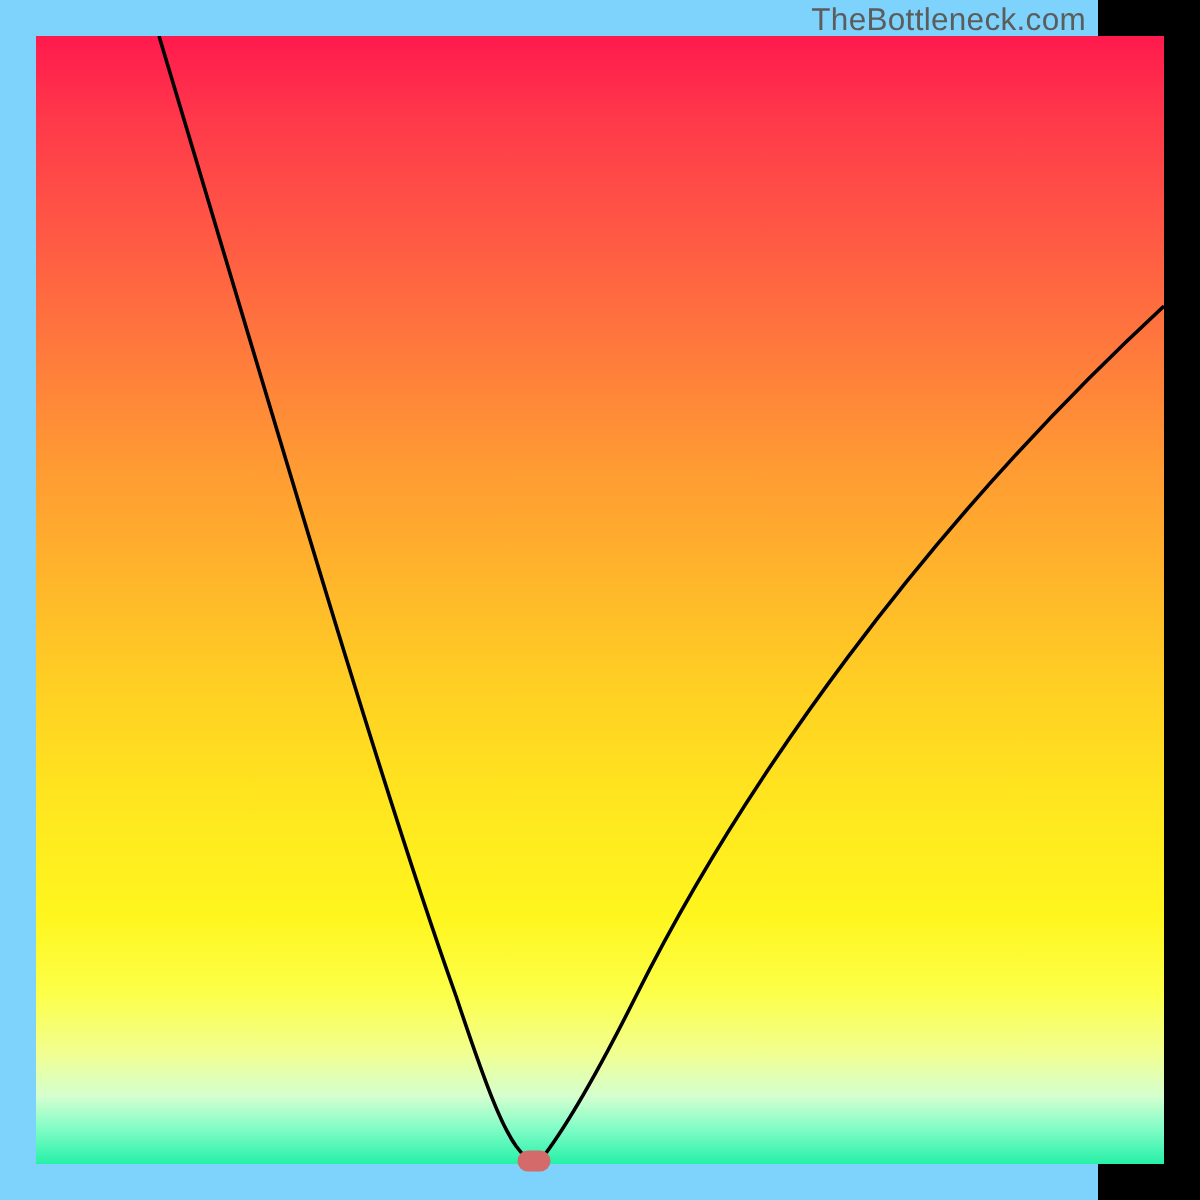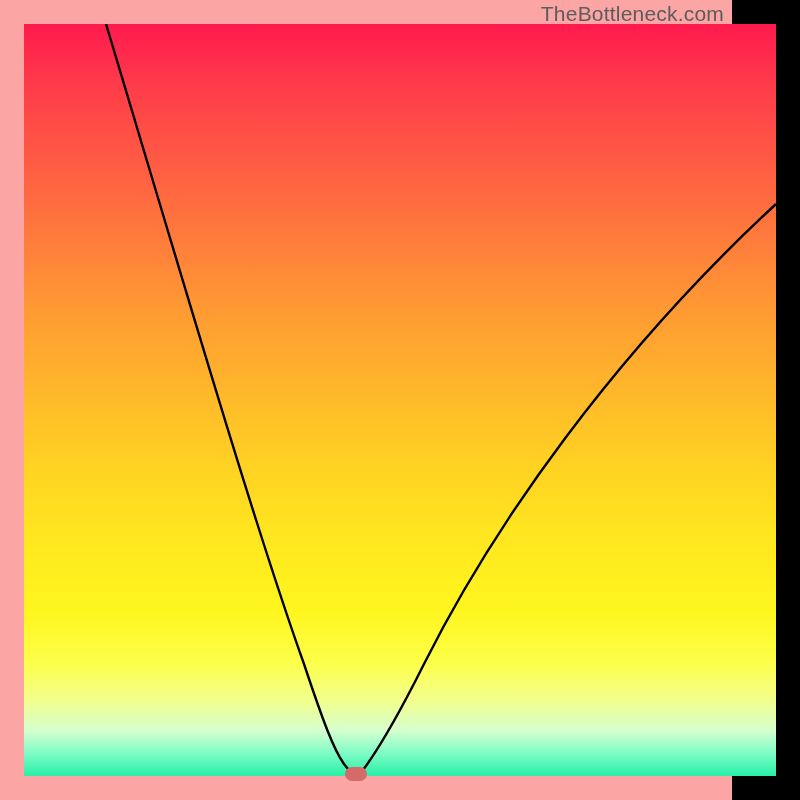--- a/index.html
+++ b/index.html
@@ -8,21 +8,21 @@
     width: 800px;
     height: 800px;
     overflow: hidden;
     background: #000;
     font-family: Arial, Helvetica, sans-serif;
   }
   .frame {
     position: relative;
     width: 732px;
     height: 800px;
-    background: #fca5a5;
+    background: #7dd3fc;
   }
   .plot-area {
     position: absolute;
     left: 24px;
     top: 24px;
     width: 752px;
     height: 752px;
     background: linear-gradient(
       to bottom,
       #ff1a4d 0%,

